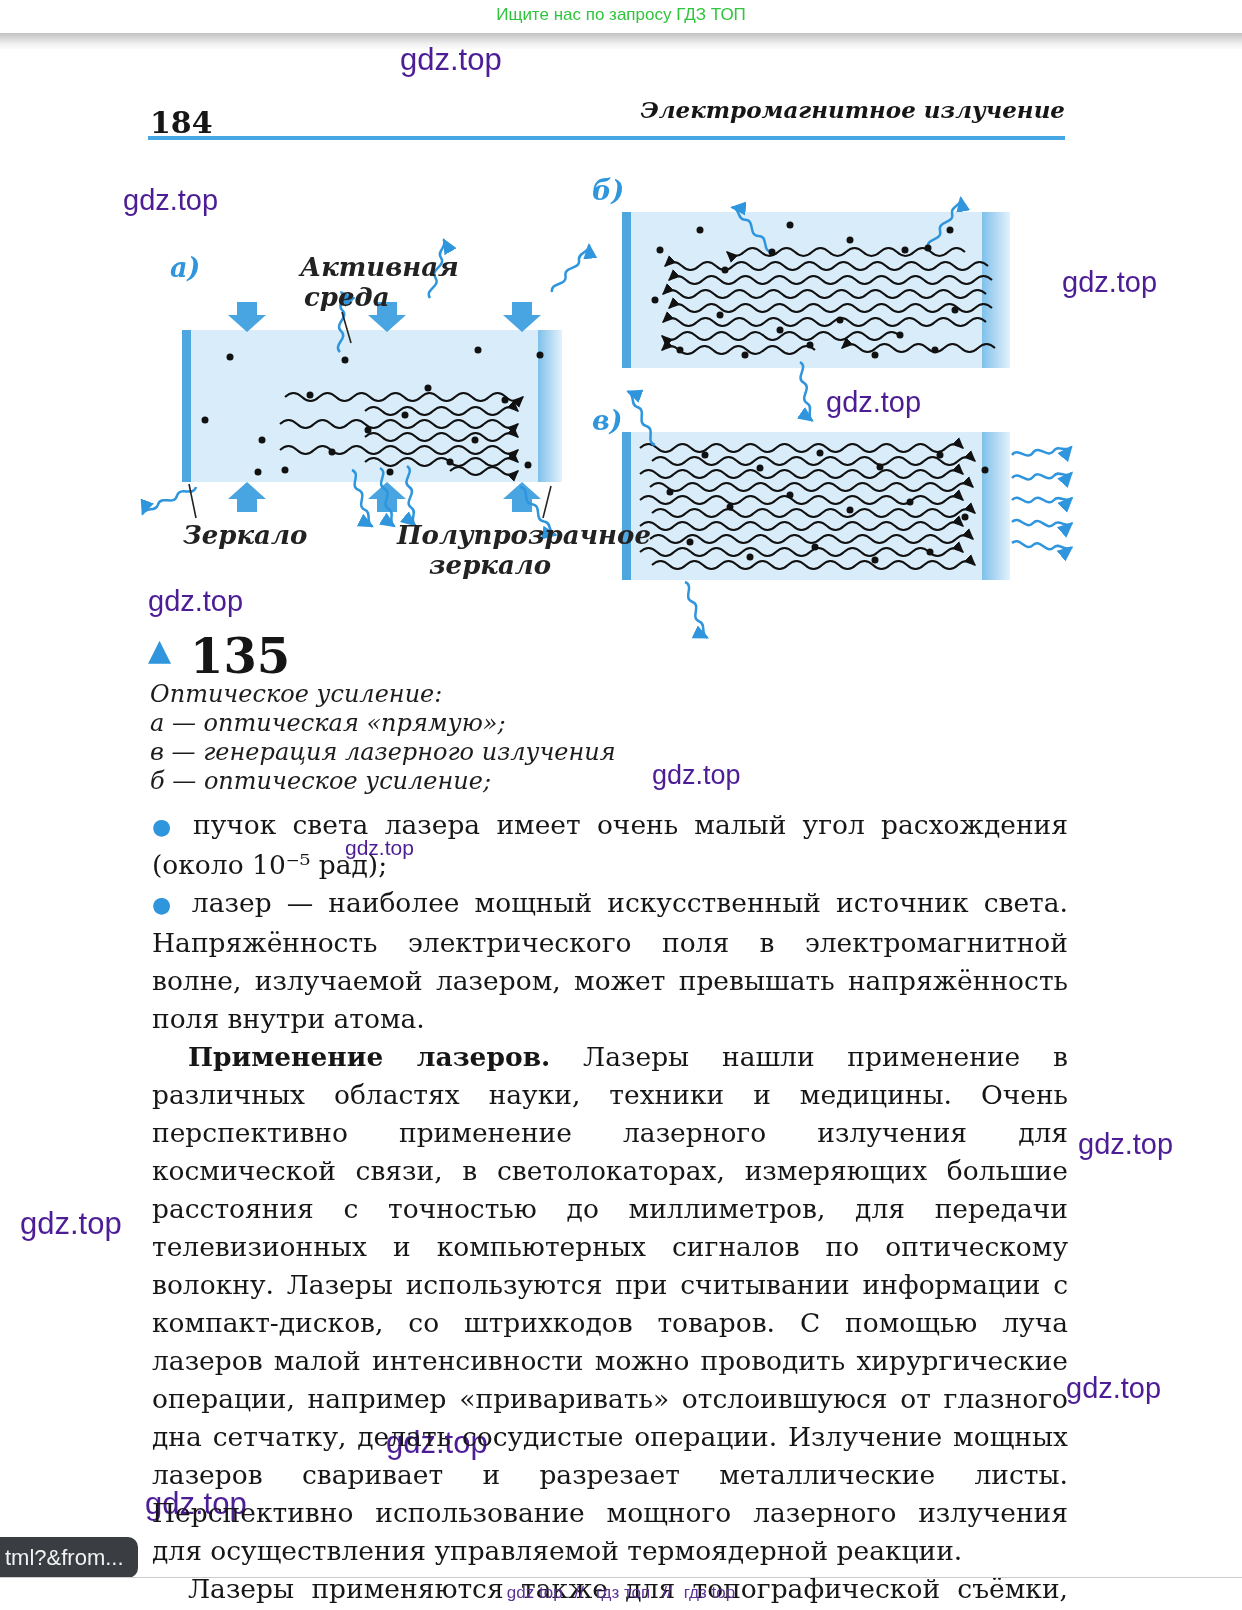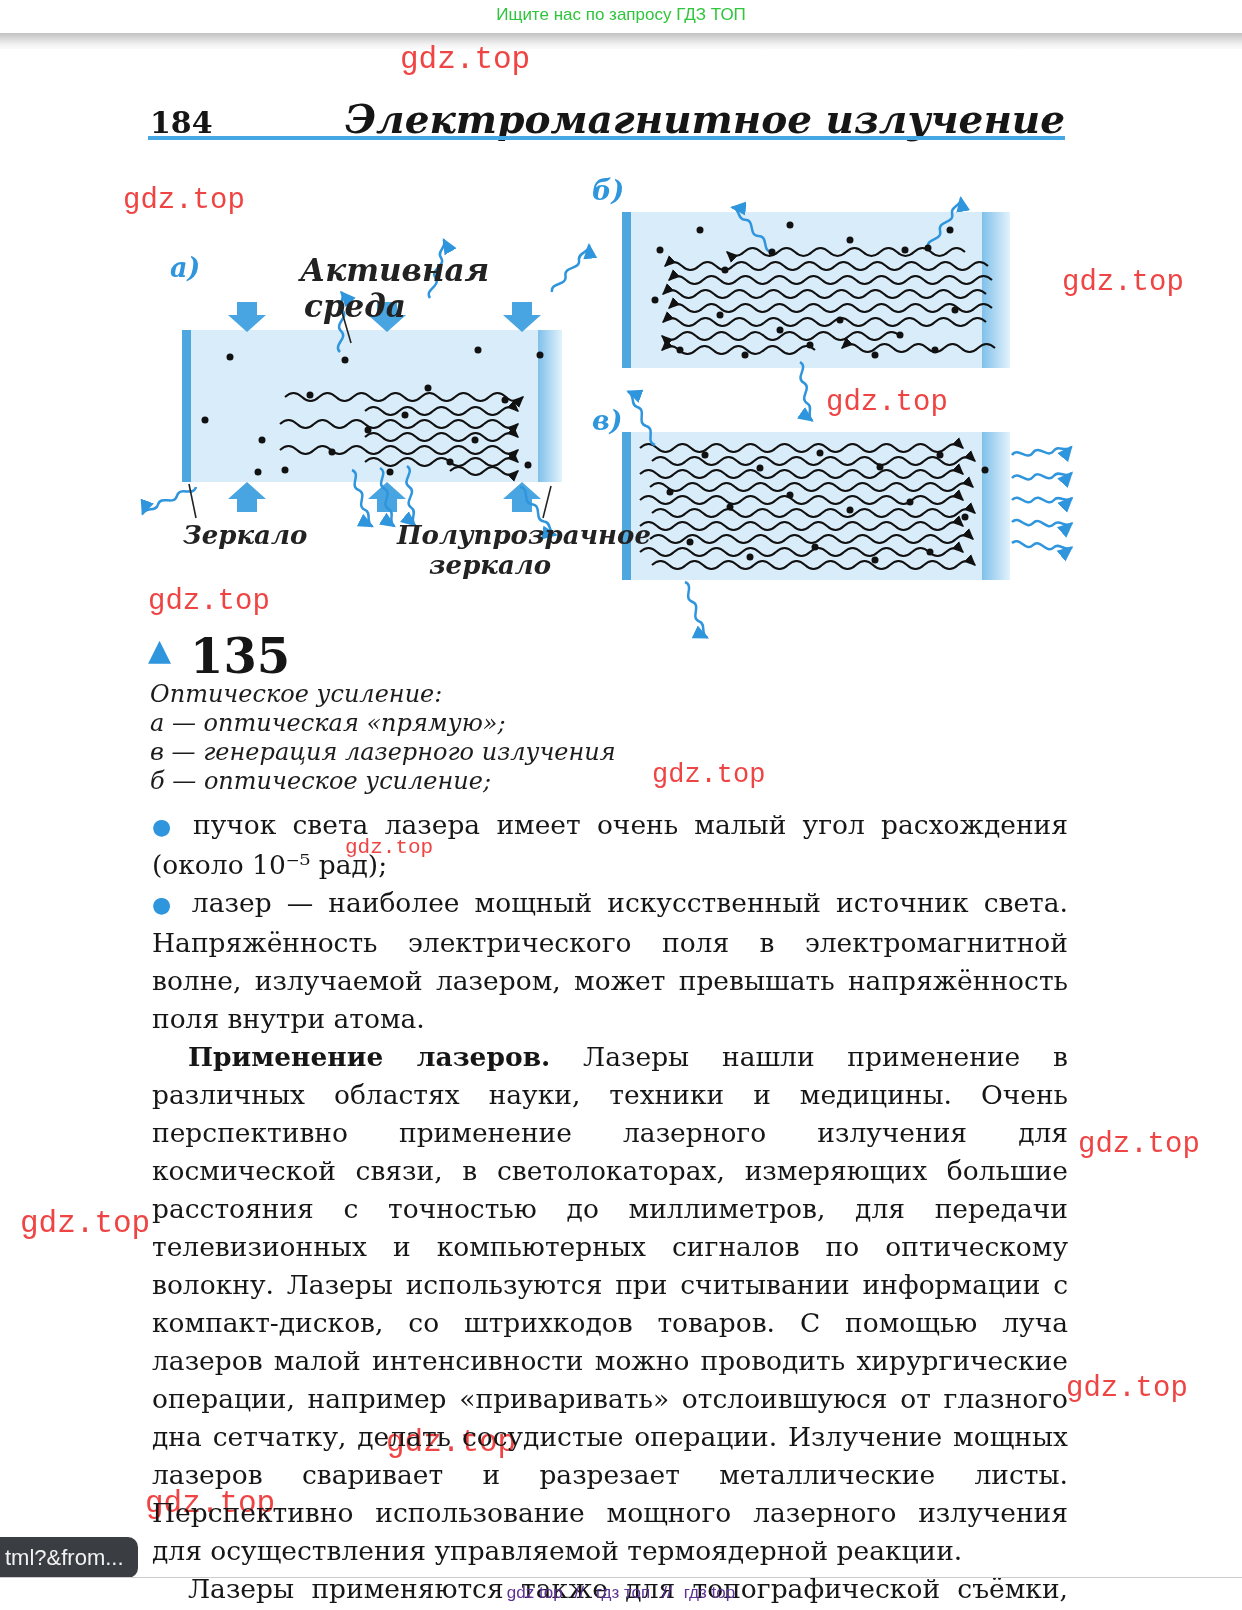--- a/index.html
+++ b/index.html
@@ -4,27 +4,27 @@
 <style>
   html,body{margin:0;padding:0;background:#ffffff;}
   .page{position:relative;width:1242px;height:1610px;background:#fff;overflow:hidden;
         font-family:"DejaVu Serif","Liberation Serif",serif;color:#161616;}
 
   .banner{position:absolute;top:5px;left:0;width:100%;text-align:center;
           font-family:"Liberation Sans",sans-serif;font-size:17px;color:#2fc53c;}
   .scan-edge{position:absolute;top:33px;left:0;width:100%;height:16px;
              background:linear-gradient(to bottom,#c2c2c2,#f1f1f1 70%,#fbfbfb);}
 
-  .wm{position:absolute;font-family:Liberation Mono, monospace;color:#ef4444;white-space:nowrap;}
+  .wm{position:absolute;font-family:Liberation Sans, sans-serif;color:#4c1d95;white-space:nowrap;}
 
   .pgnum{position:absolute;left:150px;top:105px;font-size:30px;font-weight:700;}
-  .htitle{position:absolute;right:177px;top:96px;font-size:39px;font-weight:700;font-style:italic;}
+  .htitle{position:absolute;right:177px;top:96px;font-size:23px;font-weight:700;font-style:italic;}
   .hrule{position:absolute;left:148px;right:177px;top:136px;height:4px;background:#45a7e3;}
 
-  .figlabel{position:absolute;font-style:italic;font-weight:600;font-size:31px;color:#222;white-space:nowrap;}
+  .figlabel{position:absolute;font-style:italic;font-weight:600;font-size:26px;color:#222;white-space:nowrap;}
   .figlabel.blue{color:#2f95dd;font-size:27px;}
 
   .figno-tri{position:absolute;left:148px;top:632px;color:#2f95dd;font-size:30px;font-family:"DejaVu Sans",sans-serif;}
   .figno{position:absolute;left:190px;top:628px;font-size:48px;font-weight:600;}
   .figcap{position:absolute;left:150px;top:680px;font-size:24px;font-style:italic;line-height:29px;color:#1c1c1c;}
 
   .body-text{position:absolute;left:152px;top:806px;width:916px;font-size:26.5px;line-height:38px;text-align:justify;}
   .body-text p{margin:0;}
   .body-text p.indent{text-indent:36px;}
   .bullet{color:#2f95dd;margin-right:14px;font-family:"DejaVu Sans",sans-serif;font-size:22px;}

